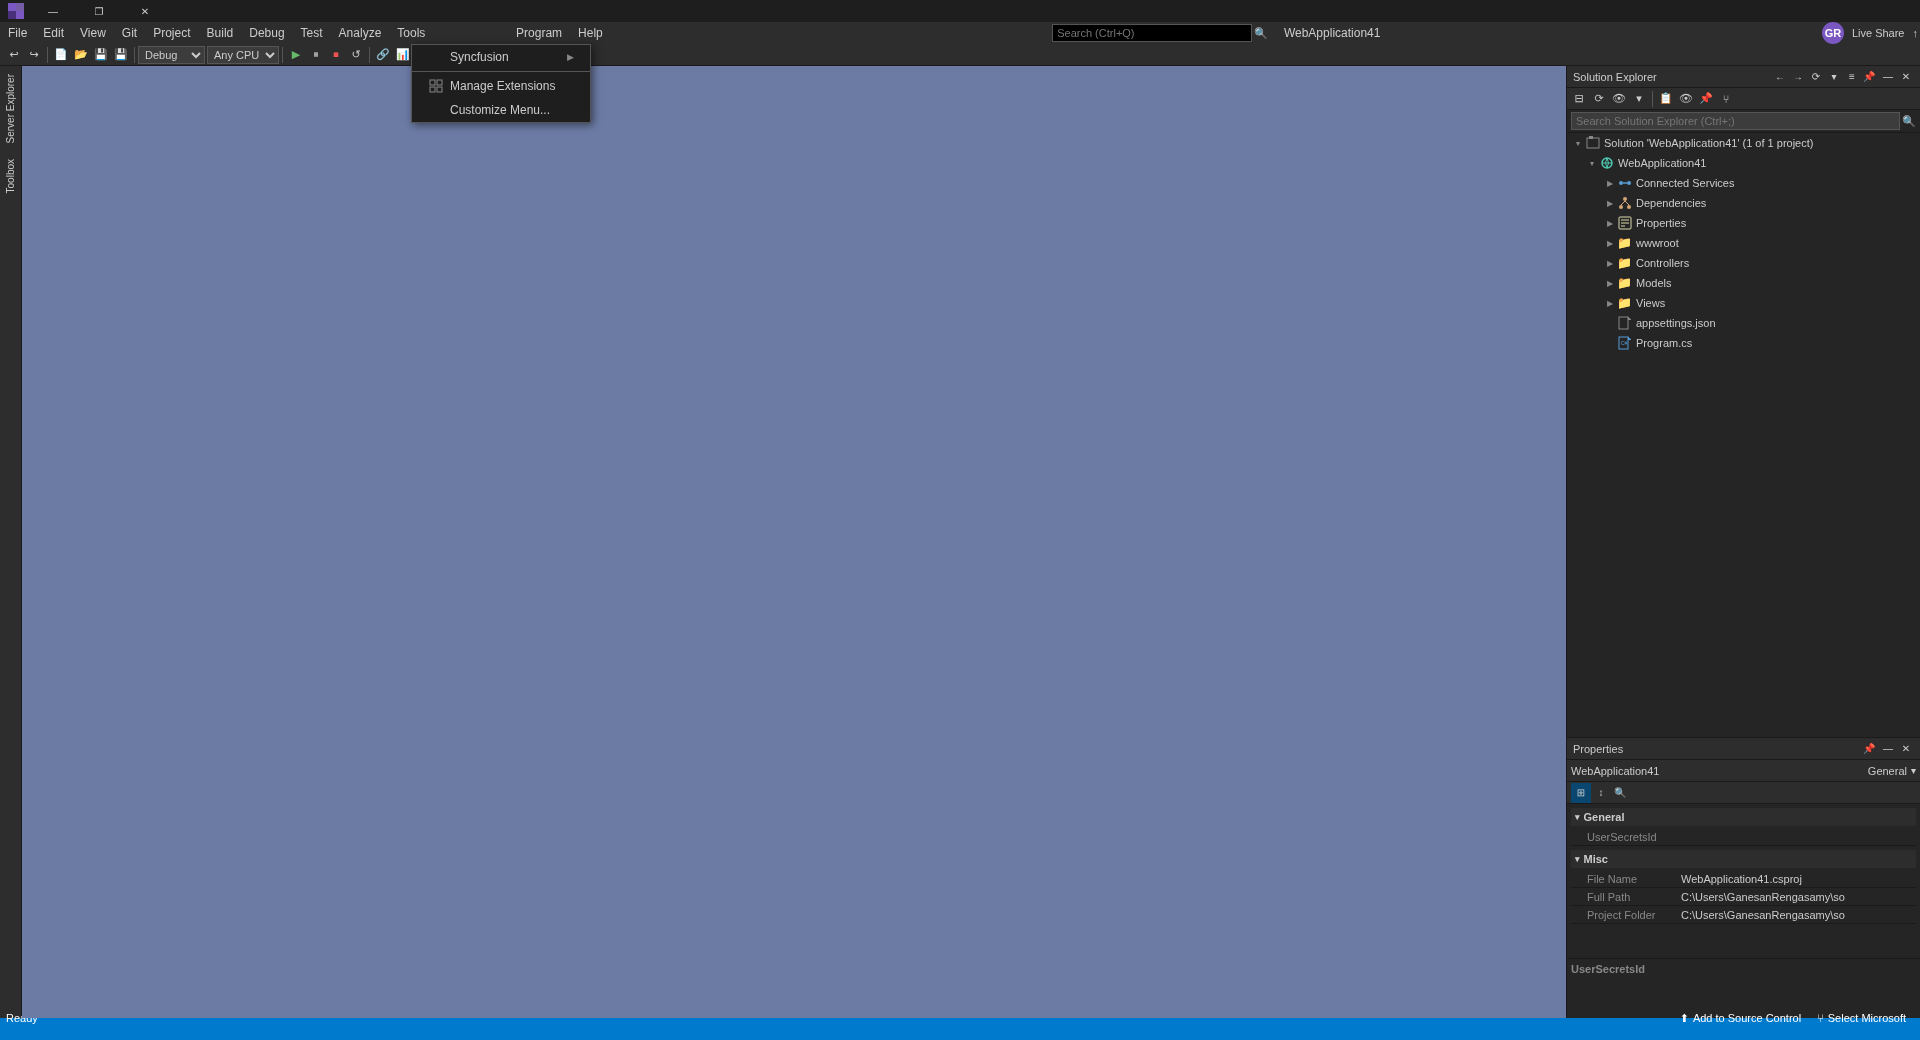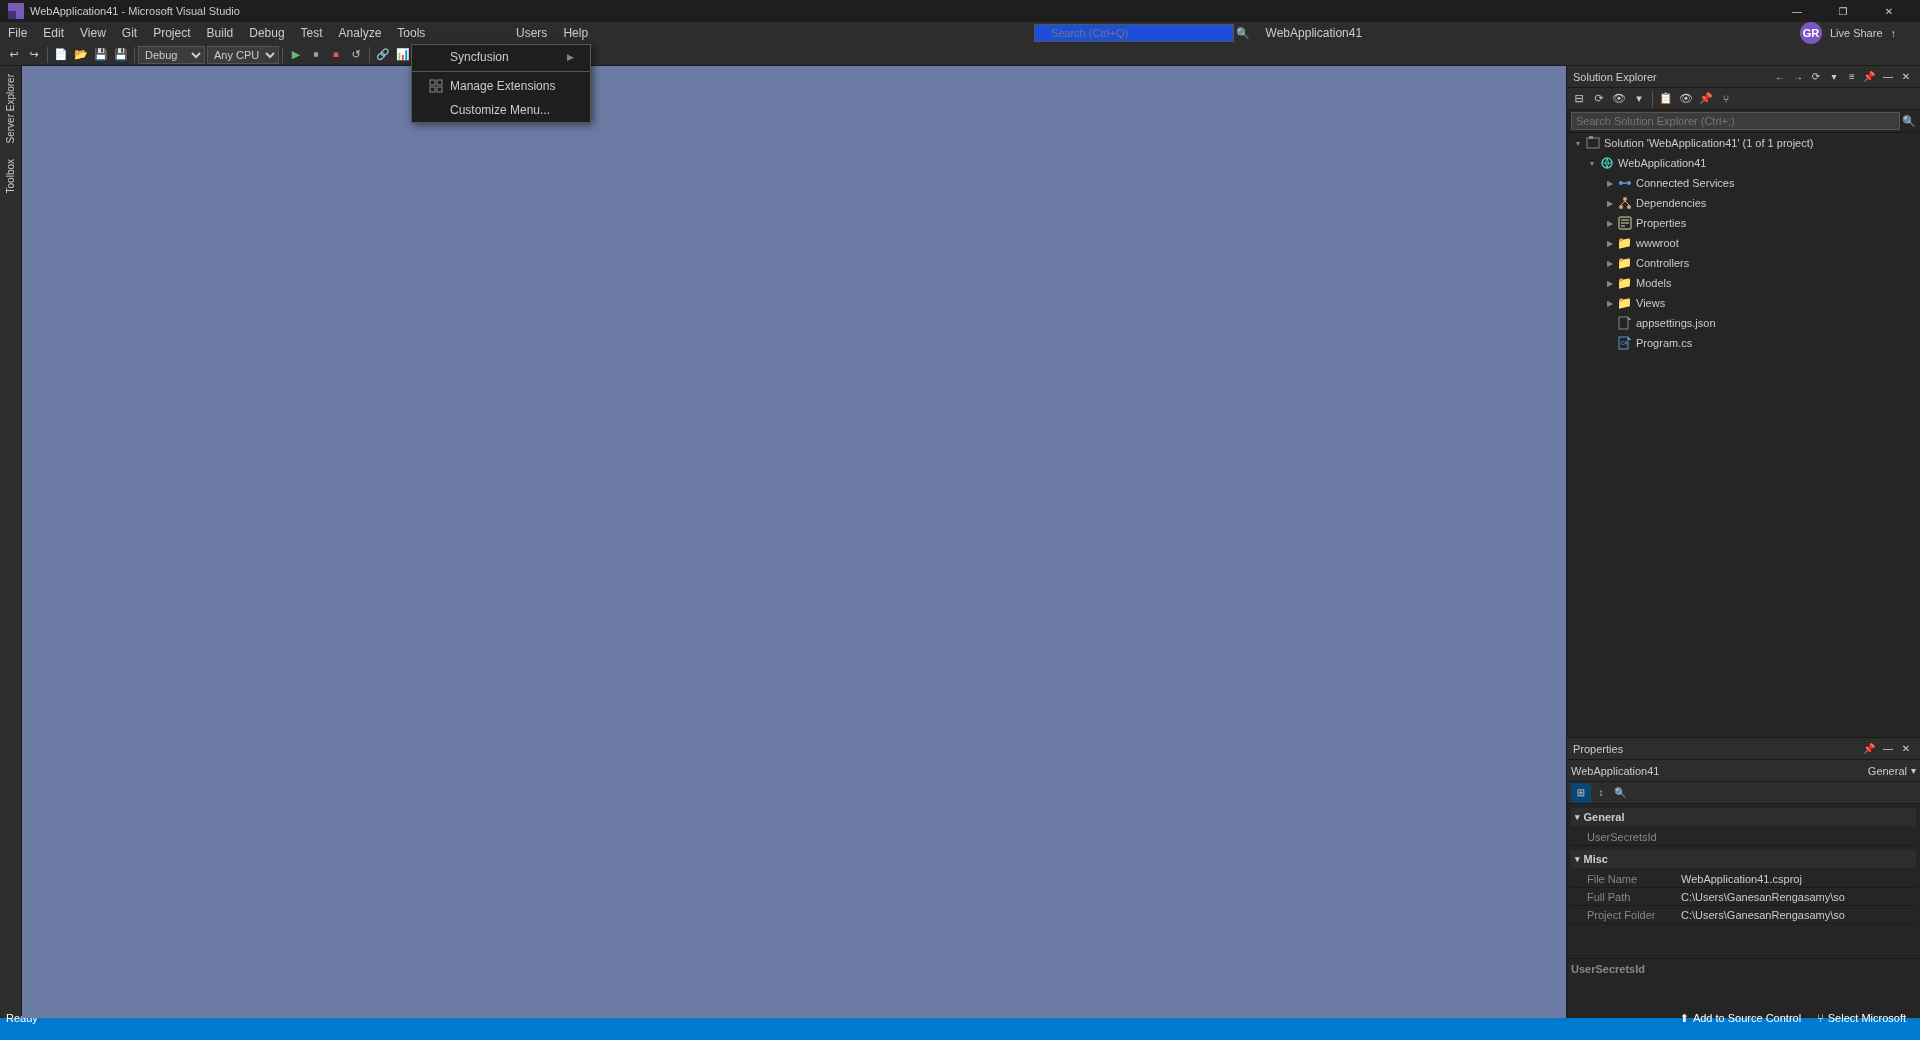--- a/index.html
+++ b/index.html
@@ -63,39 +63,39 @@
       cursor: pointer;
       font-size: 12px;
     }
     .menu-item.active { background: #094771; color: white; margin-top: 48px; }
     .menu-search {
       margin-left: auto;
       display: flex;
       align-items: center;
     }
     .menu-search input {
-      background: #1d4ed8;
+      background: #000000;
       border: 1px solid #555;
       color: #ccc;
       height: 18px;
       width: 200px;
-      padding: 0 16px;
+      padding: 0 4px;
       font-size: 11px;
     }
     .menu-title {
       margin-left: 12px;
       color: #ccc;
       font-size: 12px;
     }
     .menu-right-icons {
       display: flex;
       align-items: center;
       margin-left: auto;
       gap: 8px;
-      padding-right: 24px;
+      padding-right: 2px;
     }
 
     
     .toolbar {
       display: flex;
       align-items: center;
       background: #2d2d2d;
       height: 22px;
       flex-shrink: 0;
       padding: 0 4px;
@@ -415,41 +415,40 @@
 
 <div class="title-bar">
   <div class="title-bar-icon">
     <svg width="16" height="16" viewBox="0 0 16 16">
         <rect width="8" height="8" fill="#7b57c2"></rect>
         <rect x="8" y="8" width="8" height="8" fill="#7b57c2"></rect>
         <rect x="8" y="0" width="8" height="8" fill="#9b77e2" opacity="0.7"></rect>
         <rect x="0" y="8" width="8" height="8" fill="#5b37a2" opacity="0.7"></rect>
       </svg>
   </div>
-  <span class="title-bar-text">WebApplication41 - Microsoft Visual Studio</span>
   <div class="title-bar-controls">
     <div class="title-bar-btn">—</div>
     <div class="title-bar-btn">❐</div>
     <div class="title-bar-btn close">✕</div>
   </div>
 </div>
 
 <div class="menu-bar">
   <div class="menu-item">File</div>
   <div class="menu-item">Edit</div>
   <div class="menu-item">View</div>
   <div class="menu-item">Git</div>
   <div class="menu-item">Project</div>
   <div class="menu-item">Build</div>
   <div class="menu-item">Debug</div>
   <div class="menu-item">Test</div>
   <div class="menu-item">Analyze</div>
   <div class="menu-item">Tools</div>
   <div class="menu-item active">Extensions</div>
-  <div class="menu-item">Users</div>
+  <div class="menu-item">Program</div>
   <div class="menu-item">Help</div>
   <div class="menu-search">
     <input type="text" placeholder="Search (Ctrl+Q)" style="">
     <span style="color:#888; font-size:11px; margin-left:2px;">🔍</span>
   </div>
   <span class="menu-title" style="margin-left:16px;">WebApplication41</span>
   <div class="menu-right-icons">
     <div class="profile-icon">GR</div>
     <span style="color:#ccc; font-size:11px; cursor:pointer;">Live Share</span>
     <span style="color:#ccc; font-size:11px; cursor:pointer;">↑</span>

